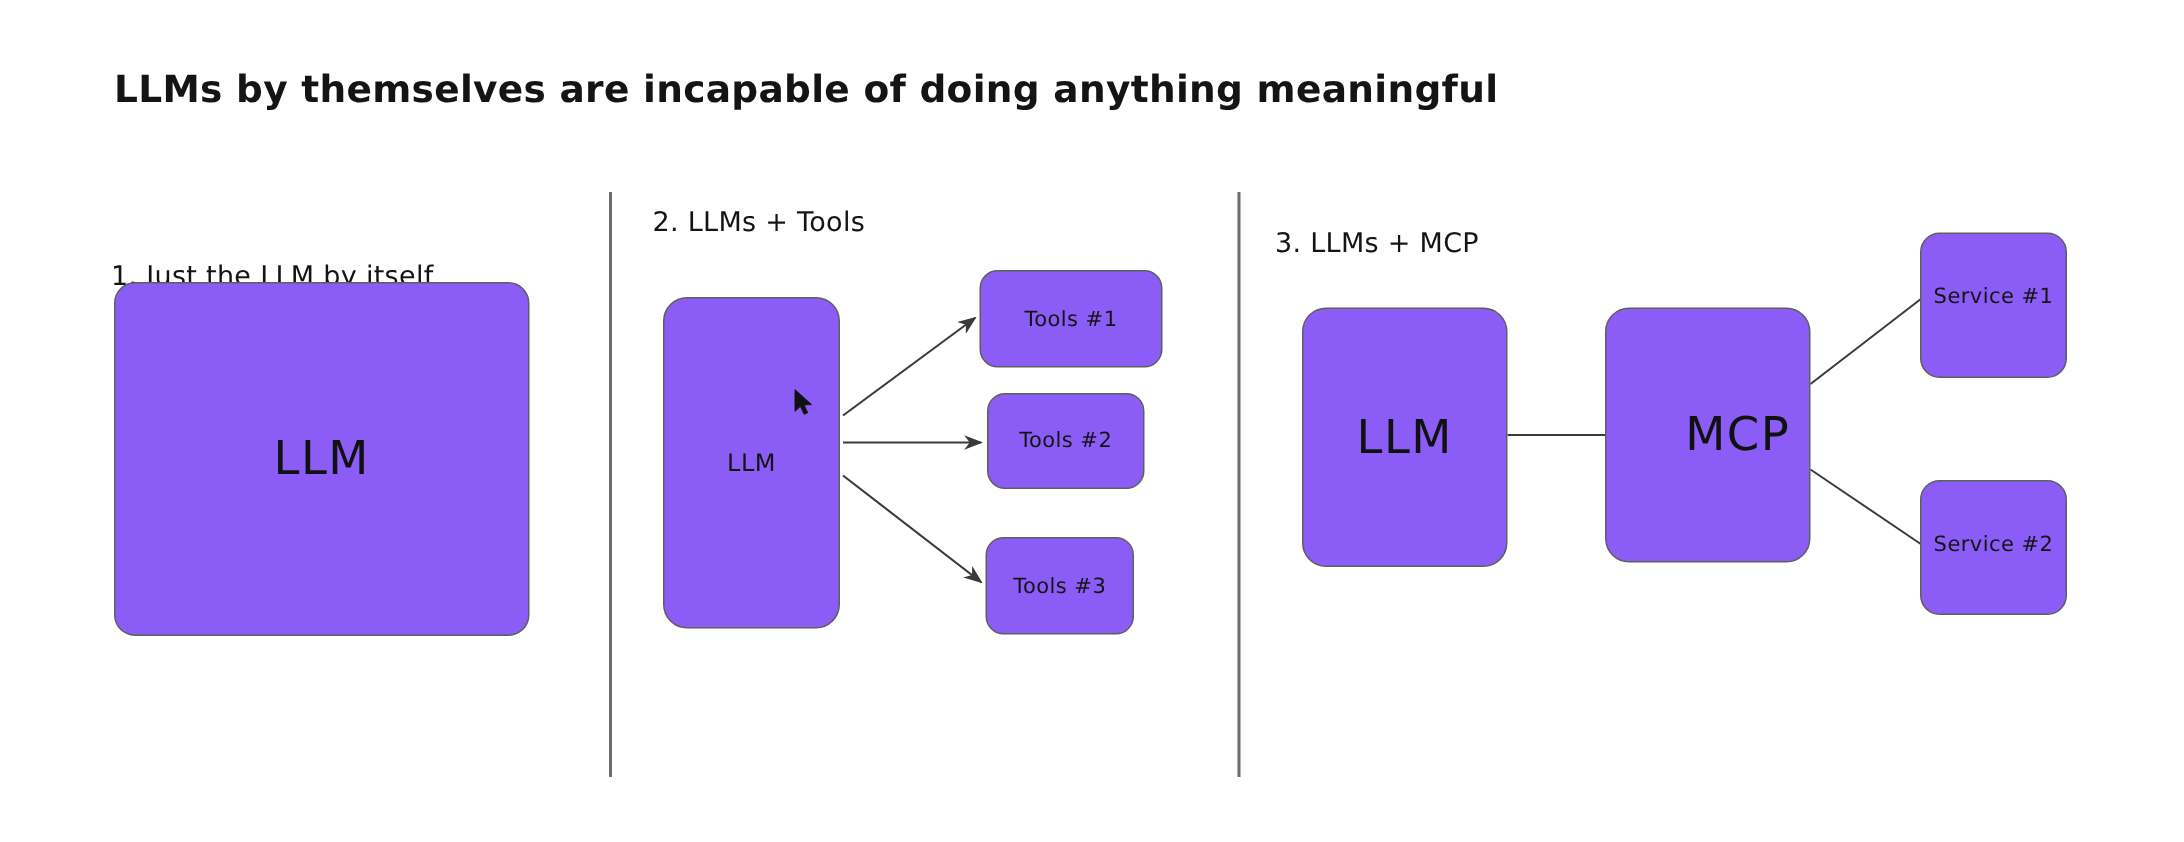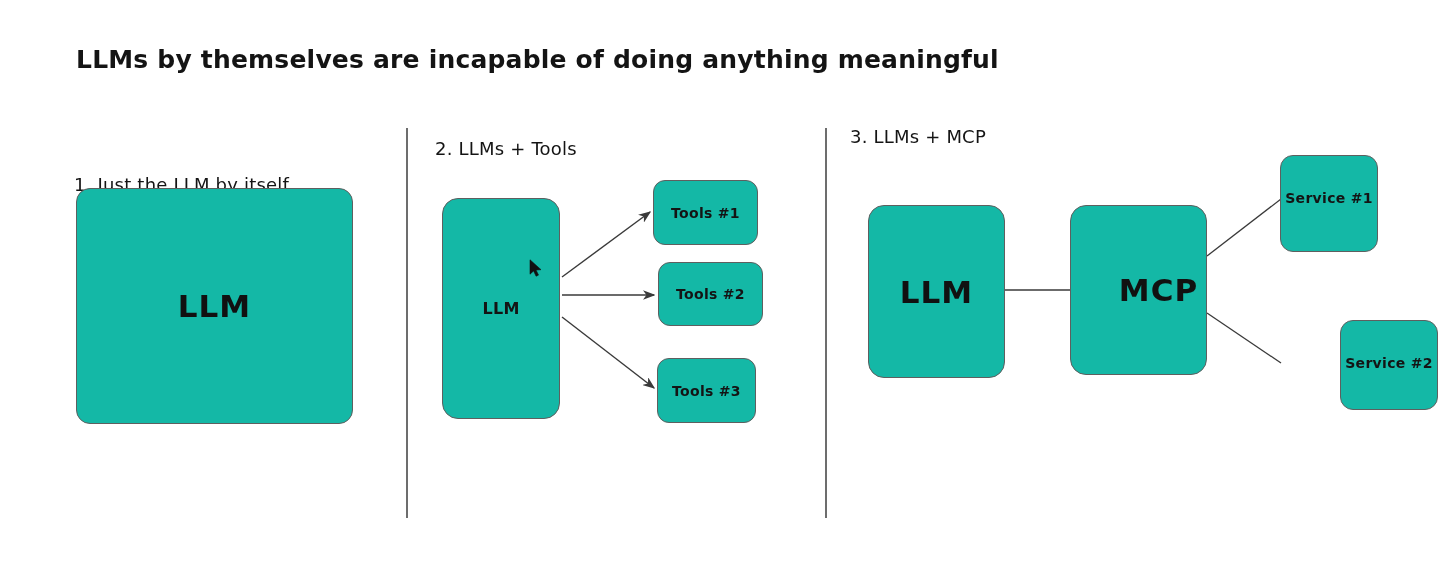--- a/index.html
+++ b/index.html
@@ -36,42 +36,41 @@
   }
   .section-heading {
     position: absolute;
     font-size: 18px;
     color: #141414;
     white-space: nowrap;
     letter-spacing: 0.2px;
   }
   #h1 { left: 74px;  top: 138px; margin-top: 36px; }
   #h2 { left: 435px; top: 138px; }
-  #h3 { left: 850px; top: 126px; }
+  #h3 { left: 850px; top: 152px; }
 
   .divider {
     position: absolute;
     width: 1.6px;
     background: #6d6d6d;
     top: 128px;
     height: 390px;
   }
   #div1 { left: 406px; }
   #div2 { left: 825px; }
 
   .node {
     position: absolute;
     box-sizing: border-box;
-    background: #14b8a6;
+    background: #8b5cf6;
     border: 1.3px solid #5f5f5f;
     display: flex;
     align-items: center;
     justify-content: center;
     text-align: left;
-    font-weight: bold;
   }
   .node.big-label {
     font-size: 31px;
     letter-spacing: 1px;
     color: #111111;
   }
   .node.mid-label {
     font-size: 16px;
     color: #141414;
     letter-spacing: 0.3px;
@@ -87,38 +86,38 @@
     left: 76px; top: 188px;
     width: 277px; height: 236px;
     border-radius: 14px;
   }
   
   #llm-tools {
     left: 442px; top: 198px;
     width: 118px; height: 221px;
     border-radius: 16px;
   }
-  #tool-1 { left: 653px; top: 180px; width: 105px; height: 65px; border-radius: 12px; }
+  #tool-1 { left: 653px; top: 180px; width: 122px; height: 65px; border-radius: 12px; }
   #tool-2 { left: 658px; top: 262px; width: 105px; height: 64px; border-radius: 12px; }
   #tool-3 { left: 657px; top: 358px; width: 99px; height: 65px; border-radius: 12px; }
 
   
   #llm-mcp {
     left: 868px; top: 205px;
     width: 137px; height: 173px;
     border-radius: 16px;
   }
   #mcp {
     left: 1070px; top: 205px;
     width: 137px; height: 170px;
     border-radius: 16px;
     padding-left: 40px;
   }
   #svc-1 { left: 1280px; top: 155px; width: 98px; height: 97px; border-radius: 13px; align-items: flex-start; padding-top: 34px; }
-  #svc-2 { left: 1340px; top: 320px; width: 98px; height: 90px; border-radius: 13px; align-items: flex-start; padding-top: 34px; }
+  #svc-2 { left: 1280px; top: 320px; width: 98px; height: 90px; border-radius: 13px; align-items: flex-start; padding-top: 34px; }
 
   .cursor {
     position: absolute;
     left: 529px;
     top: 259px;
     width: 14px;
     height: 18px;
     pointer-events: none;
   }
 </style>

